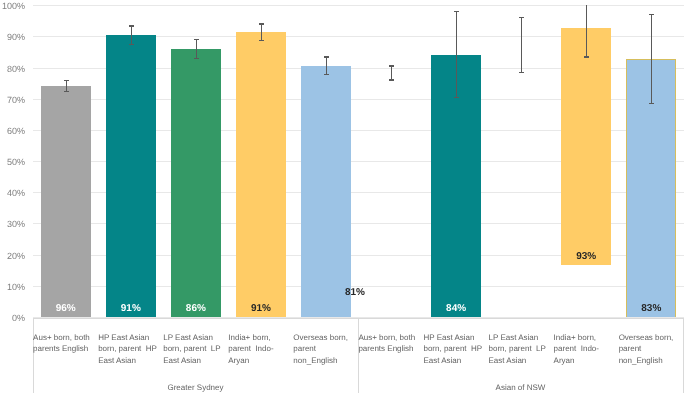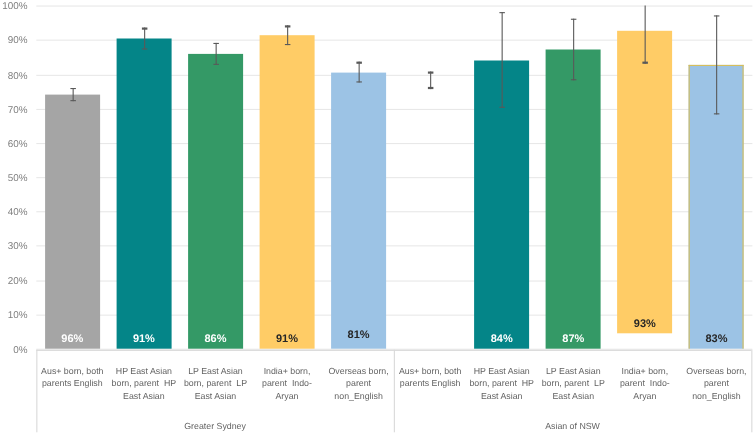--- a/index.html
+++ b/index.html
@@ -23,21 +23,21 @@
   
   #plot{position:absolute;left:0;top:0;width:685px;height:395px;}
   .bar{position:absolute;box-sizing:border-box;}
   .barlabel{position:absolute;left:0;width:100%;text-align:center;
             font-size:10px;font-weight:bold;line-height:1;filter:blur(0px);}
   .ebar{position:absolute;width:1px;background:#595959;}
   .ecap{position:absolute;width:5px;height:1.3px;background:#595959;}
 
   
   #cats{position:absolute;left:33px;top:318px;width:650px;height:75px;}
-  .catcell{position:absolute;top:14px;text-align:center;font-size:8px;
+  .catcell{position:absolute;top:14px;font-size:8px;
            color:#636363;line-height:11.3px;filter:blur(0px);}
   .catcell > div{white-space:pre;line-height:11.3px;}
   .grouplabel{position:absolute;bottom:0;text-align:center;font-size:8px;
               color:#636363;line-height:11.3px;white-space:nowrap;filter:blur(0px);}
   .vline{position:absolute;top:0;width:1px;height:75px;background:#D9D9D9;}
   .hline{position:absolute;top:0;left:0;right:0;height:1px;background:#D9D9D9;}
 </style>
 </head>
 <body>
 
@@ -78,29 +78,26 @@
     <div class="bar" style="left: 105.66px; top: 35.2px; width: 50.3px; height: 281.6px; background: rgb(4, 133, 136);">
         <div class="barlabel" style="bottom: 3.2px; color: rgb(255, 255, 255);">91%</div>
       </div>
     <div class="bar" style="left: 170.72px; top: 48.91px; width: 50.3px; height: 267.89px; background: rgb(52, 153, 102);">
         <div class="barlabel" style="bottom: 3.2px; color: rgb(255, 255, 255);">86%</div>
       </div>
     <div class="bar" style="left: 235.78px; top: 32.4px; width: 50.3px; height: 284.4px; background: rgb(255, 204, 102);">
         <div class="barlabel" style="bottom: 3.2px; color: rgb(38, 38, 38);">91%</div>
       </div>
     <div class="bar" style="left: 300.84px; top: 65.73px; width: 50.3px; height: 251.07px; background: rgb(156, 195, 229);">
-        <div class="barlabel" style="bottom: 7px; color: rgb(38, 38, 38);">81%</div>
+        <div class="barlabel" style="bottom: 19px; color: rgb(38, 38, 38); padding-left: 29px;">81%</div>
       </div>
     <div class="bar" style="left: 430.96px; top: 54.52px; width: 50.3px; height: 262.28px; background: rgb(4, 133, 136);">
         <div class="barlabel" style="bottom: 3.2px; color: rgb(255, 255, 255);">84%</div>
       </div>
-    <div class="bar" style="left: 496.02px; top: 44.86px; width: 50.3px; height: 271.94px; background: rgb(52, 153, 102);">
-        <div class="barlabel" style="bottom: 3.2px; color: rgb(255, 255, 255);">87%</div>
-      </div>
-    <div class="bar" style="left: 561.08px; top: 28.04px; width: 50.3px; height: 275px; background: rgb(255, 204, 102);">
+    <div class="bar" style="left: 561.08px; top: 28.04px; width: 50.3px; height: 237px; background: rgb(255, 204, 102);">
         <div class="barlabel" style="bottom: 3.2px; color: rgb(38, 38, 38);">93%</div>
       </div>
     <div class="bar" style="left: 626.14px; top: 58.88px; width: 50.3px; height: 257.92px; background: rgb(156, 195, 229); border-left: 1.4px solid rgb(214, 190, 92); border-right: 1.4px solid rgb(214, 190, 92); border-top: 1.4px solid rgb(214, 190, 92);">
         <div class="barlabel" style="bottom: 3.2px; color: rgb(38, 38, 38);">83%</div>
       </div>
 
     <div class="ebar" style="left: 65.5px; top: 79.72px; height: 12.51px; background: rgb(89, 89, 89);"></div>
     <div class="ebar" style="left: 130.5px; top: 25.21px; height: 19.99px; background: rgb(89, 89, 89);"></div>
     <div class="ebar" style="left: 195.5px; top: 38.6px; height: 20.61px; background: rgb(89, 89, 89);"></div>
     <div class="ebar" style="left: 260.5px; top: 23.34px; height: 18.12px; background: rgb(89, 89, 89);"></div>

